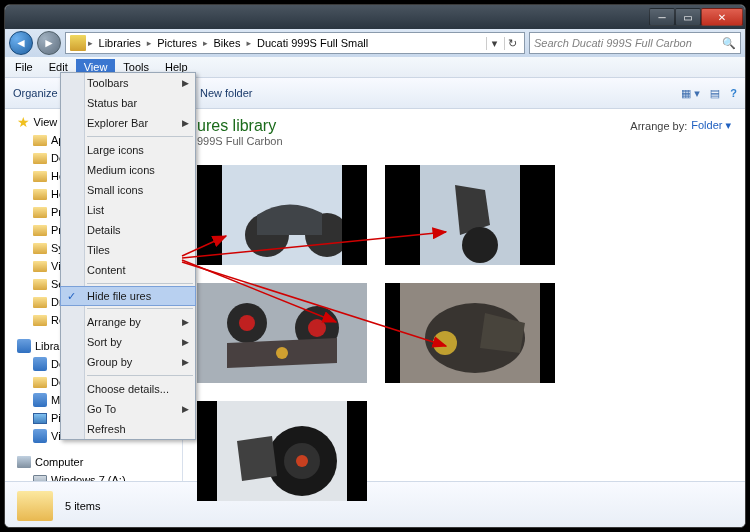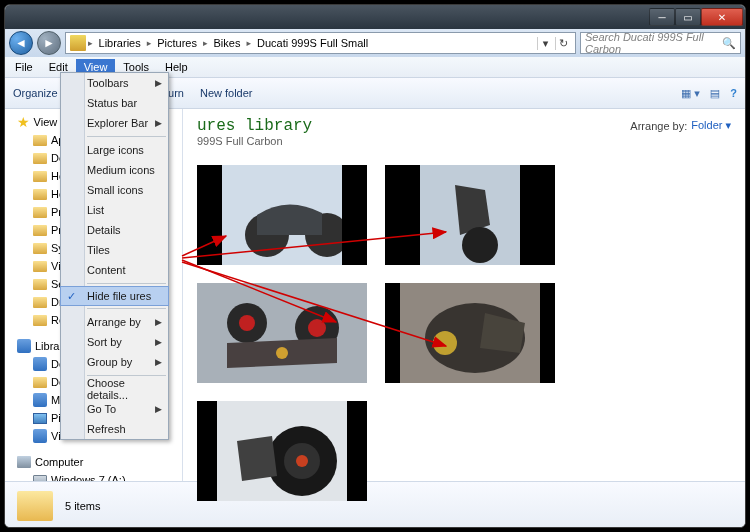--- a/index.html
+++ b/index.html
@@ -12,50 +12,50 @@
 .winbtn.max { background:linear-gradient(#5a6570,#3a4550); }
 .winbtn.close { background:linear-gradient(#e06050,#c03020); width:42px; }
 .addrbar { height:28px; background:linear-gradient(to bottom,#dbe6f4,#c8d8ec); display:flex; align-items:center; padding:0 4px; gap:4px;}
 .navbtn { width:24px; height:24px; border-radius:50%; background:radial-gradient(circle at 30% 30%,#6bb0f0,#2060a0); border:1px solid #1a4a7a; display:flex; align-items:center; justify-content:center; color:#fff; font-size:12px; cursor:pointer;}
 .navbtn.fwd { background:radial-gradient(circle at 30% 30%,#a0b0c0,#607080); border-color:#50606a;}
 .breadcrumb { flex:1; height:22px; background:#fff; border:1px solid #8a9aac; display:flex; align-items:center; padding:0 4px; gap:2px;}
 .bc-icon { width:16px; height:16px; background:linear-gradient(#f0d860,#d0a030); border-radius:1px;}
 .bc-item { padding:0 4px; cursor:pointer; }
 .bc-sep { color:#606060; font-size:9px; }
 .bc-drop { width:16px; text-align:center; color:#404040; cursor:pointer; border-left:1px solid #ccc;}
-.searchbox { width:161px; height:22px; background:#fff; border:1px solid #8a9aac; display:flex; align-items:center; padding:0 4px; color:#808080; font-style:italic;}
+.searchbox { width:212px; height:22px; background:#fff; border:1px solid #8a9aac; display:flex; align-items:center; padding:0 4px; color:#808080; font-style:italic;text-align:right;}
 .search-icon { margin-left:auto; font-style:normal; color:#4a7ab0;}
 .menubar { height:20px; background:linear-gradient(to bottom,#f4f8fc,#e8eef6); display:flex; align-items:center; padding:0 2px;}
 .menu-item { padding:2px 8px; cursor:pointer; }
 .menu-item.active { background:#3a76d0; color:#fff;}
 .cmdbar { height:32px; background:linear-gradient(to bottom,#f8faff,#e4ecf6); border-top:1px solid #ccd6e4; border-bottom:1px solid #ccd6e4; display:flex; padding:0 8px; gap:16px;}
 .cmdbtn { color:#1a3a6a; cursor:pointer; display:flex; align-items:center; gap:4px;}
 .cmdbar-right { margin-left:auto; display:flex; gap:10px; align-items:center;}
 .body { display:flex; height:372px; }
 .nav { width:178px; background:#fff; border-right:1px solid #d8e0ec; overflow:hidden; padding:4px 0;}
 .navrow { display:flex; align-items:center; height:18px; padding-left:12px; gap:4px; cursor:pointer;}
 .navrow.indent1 { padding-left:28px;}
 .star { color:#f0c020; font-size:14px;}
 .folder-ic { background:linear-gradient(#fae090,#d8a840); border-radius:1px; width:14px; height:11px; display:inline-block;}
 .lib-ic { width:14px; height:14px; background:linear-gradient(#6aa0e0,#3070c0); border-radius:2px; display:inline-block;}
 .drive-ic { width:14px; height:10px; background:linear-gradient(#d0d8e0,#a0b0c0); border-radius:1px; display:inline-block; border:1px solid #708090;}
 .comp-ic { width:14px; height:12px; background:linear-gradient(#c0d0e0,#8090a0); border-radius:1px; display:inline-block;}
 .pic-ic { width:14px; height:11px; background:linear-gradient(#80c0f0,#4080c0); display:inline-block; border:1px solid #3060a0;}
 .content { flex:1; background:#fff; position:relative; }
 .lib-header { padding:8px 14px 4px;}
-.lib-title { font-size:16px; color:#1a6a1a;font-family:Liberation Mono, monospace;}
+.lib-title { font-size:16px; color:#1a6a1a;}
 .lib-sub { color:#606060; font-size:11px;}
 .arrange { position:absolute; top:10px; right:14px; color:#404040; display:flex; gap:4px; align-items:center;}
 .arrange a { color:#2060c0; cursor:pointer;}
 .thumbs { display:flex; flex-wrap:wrap; gap:18px; padding:14px; }
 .thumb { width:170px; height:100px; background:#000; display:flex; align-items:center; justify-content:center; position:relative; overflow:hidden;}
 .thumb svg { width:100%; height:100%;}
 .details { height:48px; background:linear-gradient(to bottom,#f8faff,#e8eef6); border-top:1px solid #d0dae8; display:flex; align-items:center; padding:0 12px; gap:12px;}
 .details .bigfolder { width:36px; height:30px; background:linear-gradient(#fce8a0,#e8b850); border-radius:2px;}
-.dropdown { position:absolute; top:72px; left:60px; width:109px; background:#f0f0f0; border:1px solid #9aa8b8; box-shadow:2px 2px 4px rgba(0,0,0,0.3); z-index:100;}
+.dropdown { position:absolute; top:72px; left:60px; width:136px; background:#f0f0f0; border:1px solid #9aa8b8; box-shadow:2px 2px 4px rgba(0,0,0,0.3); z-index:100;}
 .dd-item { height:20px; display:flex; align-items:center; padding:0 6px 0 26px; position:relative; cursor:pointer; color:#1a1a1a;}
 .dd-item.highlight { background:#b8d0f0; border:1px solid #7aa0d8; margin:-1px;}
 .dd-item .check { position:absolute; left:6px; color:#2060c0; font-size:11px;}
 .dd-item .sub { position:absolute; right:6px; font-size:9px; color:#404040;}
 .dd-sep { height:1px; background:#c0c8d0; margin:3px 2px 3px 26px;}
 .dd-gutter { position:absolute; left:0; top:0; bottom:0; width:24px; background:#e4e8ee; border-right:1px solid #c8d0da;}
 .arrow-overlay { position:absolute; z-index:200; pointer-events:none;}
 </style>
 </head>
 <body>

